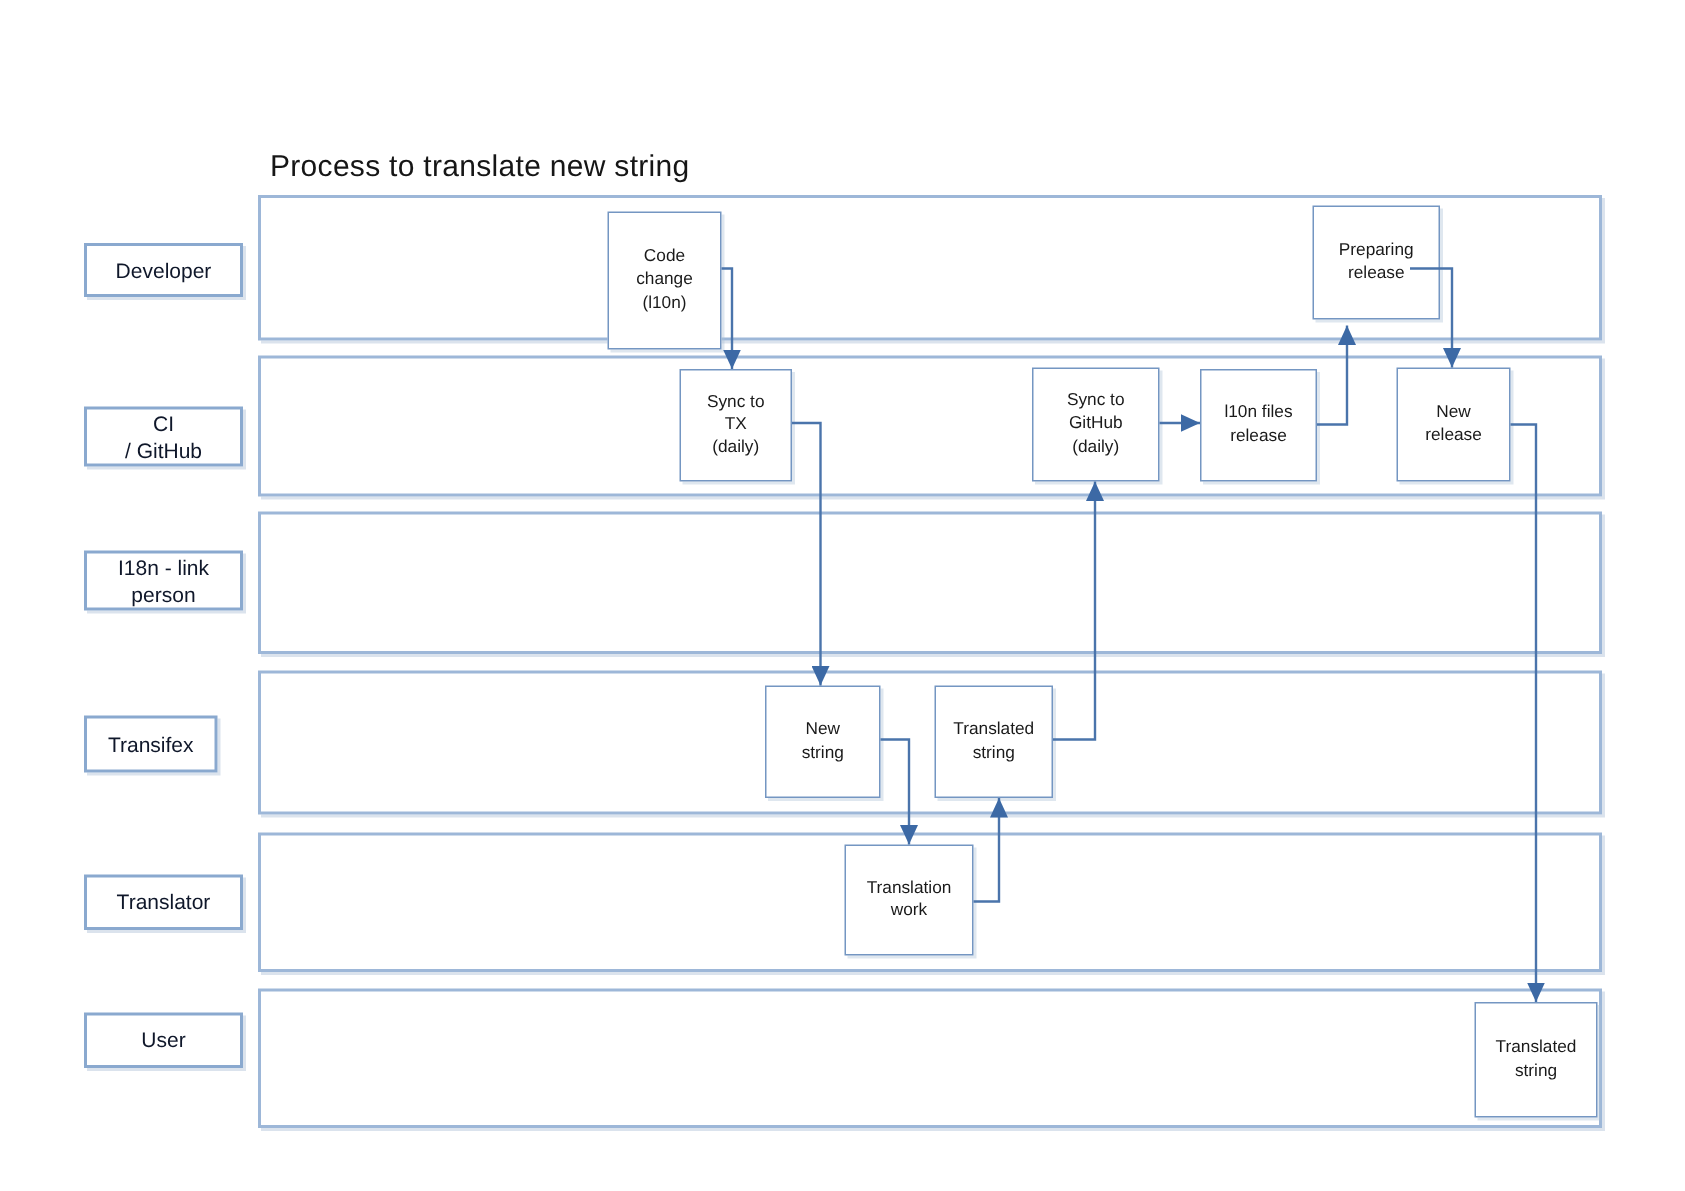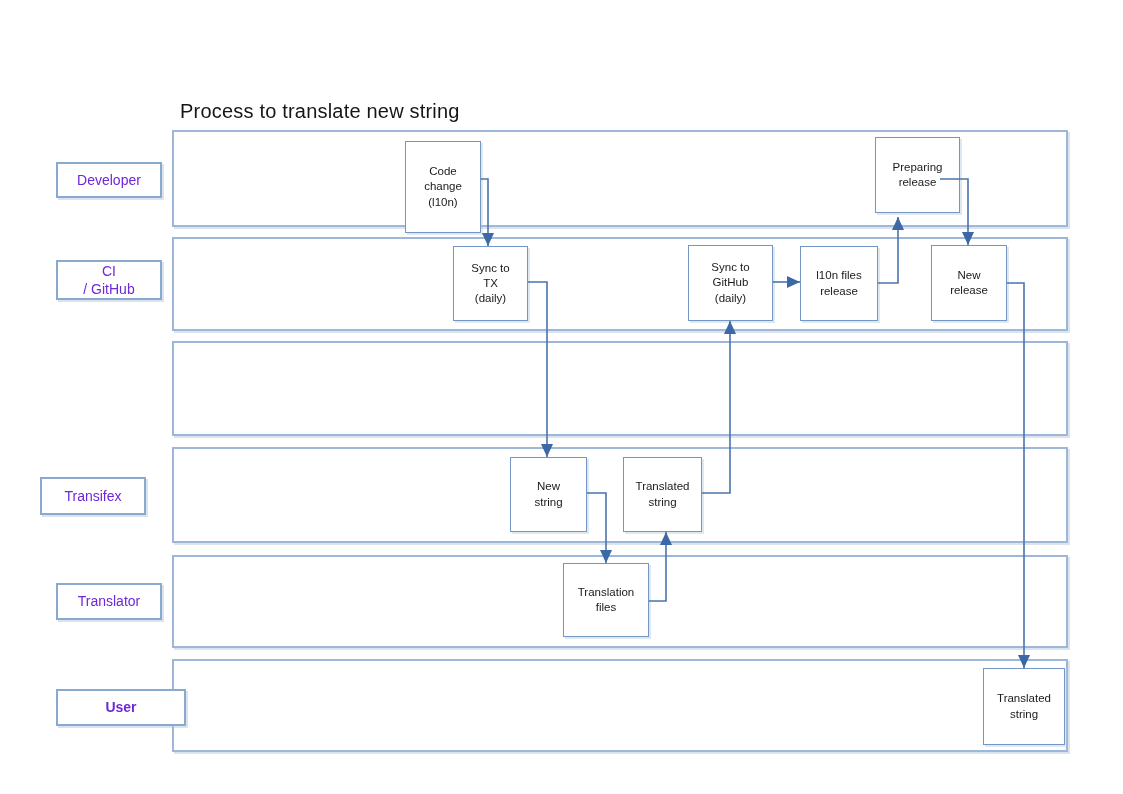--- a/index.html
+++ b/index.html
@@ -36,21 +36,21 @@
     box-sizing: border-box;
     border: 2px solid #8aa9cf;
     background: #ffffff;
     box-shadow: 2px 2px 0 rgba(176, 194, 216, 0.45);
     display: flex;
     align-items: center;
     justify-content: center;
     text-align: center;
     font-size: 14px;
     line-height: 1.3;
-    color: #6d28d9;
+    color: #0f172a;
     white-space: pre-line;
   }
   .node {
     position: absolute;
     box-sizing: border-box;
     border: 1.6px solid #7496c2;
     background: #ffffff;
     box-shadow: 2px 2px 0 rgba(176, 194, 216, 0.4);
     display: flex;
     align-items: center;
@@ -69,50 +69,52 @@
   }
 </style>
 </head>
 <body>
 
 <div class="stage">
   <div class="title">Process to translate new string</div>
 <div class="lane" style="left: 172px; top: 130px; width: 896px; height: 97px;"></div>
     <div class="lane-label" style="left: 56px; top: 162px; width: 106px; height: 36px;">Developer</div>
     <div class="lane" style="left: 172px; top: 237px; width: 896px; height: 94px;"></div>
-    <div class="lane-label" style="left: 56px; top: 260px; width: 106px; height: 40px;">CI
+    <div class="lane-label" style="left: 56px; top: 271px; width: 106px; height: 40px;">CI
 / GitHub</div>
     <div class="lane" style="left: 172px; top: 341px; width: 896px; height: 95px;"></div>
+    <div class="lane-label" style="left: 56px; top: 367px; width: 106px; height: 40px;">I18n - link
+person</div>
     <div class="lane" style="left: 172px; top: 447px; width: 896px; height: 96px;"></div>
-    <div class="lane-label" style="left: 40px; top: 477px; width: 106px; height: 38px;">Transifex</div>
+    <div class="lane-label" style="left: 56px; top: 477px; width: 89px; height: 38px;">Transifex</div>
     <div class="lane" style="left: 172px; top: 555px; width: 896px; height: 93px;"></div>
     <div class="lane-label" style="left: 56px; top: 583px; width: 106px; height: 37px;">Translator</div>
     <div class="lane" style="left: 172px; top: 659px; width: 896px; height: 93px;"></div>
-    <div class="lane-label" style="left: 56px; top: 689px; width: 130px; height: 37px; font-weight: bold;">User</div>
+    <div class="lane-label" style="left: 56px; top: 675px; width: 106px; height: 37px;">User</div>
     <div class="node" style="left: 405px; top: 141px; width: 76px; height: 92px;">Code
 change
 (l10n)</div>
     <div class="node" style="left: 855px; top: 137px; width: 85px; height: 76px; margin-left: 20px;">Preparing
 release</div>
     <div class="node" style="left: 453px; top: 246px; width: 75px; height: 75px;">Sync to
 TX
 (daily)</div>
     <div class="node" style="left: 688px; top: 245px; width: 85px; height: 76px;">Sync to
 GitHub
 (daily)</div>
     <div class="node" style="left: 800px; top: 246px; width: 78px; height: 75px;">l10n files
 release</div>
     <div class="node" style="left: 931px; top: 245px; width: 76px; height: 76px;">New
 release</div>
     <div class="node" style="left: 510px; top: 457px; width: 77px; height: 75px;">New
 string</div>
     <div class="node" style="left: 623px; top: 457px; width: 79px; height: 75px;">Translated
 string</div>
     <div class="node" style="left: 563px; top: 563px; width: 86px; height: 74px;">Translation
-files</div>
+work</div>
     <div class="node" style="left: 983px; top: 668px; width: 82px; height: 77px;">Translated
 string</div>
     <svg class="edges-layer" width="1123" height="794">
       <defs>
         <marker id="arrowhead" markerUnits="userSpaceOnUse" markerWidth="13" markerHeight="12" refX="13" refY="6" orient="auto">
           <path d="M0,0 L13,6 L0,12 z" fill="#3c69a5"></path>
         </marker>
       </defs>
       <polyline points="481,179 488,179 488,246" fill="none" stroke="#4a74ab" stroke-width="1.6" marker-end="url(#arrowhead)"></polyline>
       <polyline points="528,282 547,282 547,457" fill="none" stroke="#4a74ab" stroke-width="1.6" marker-end="url(#arrowhead)"></polyline>

